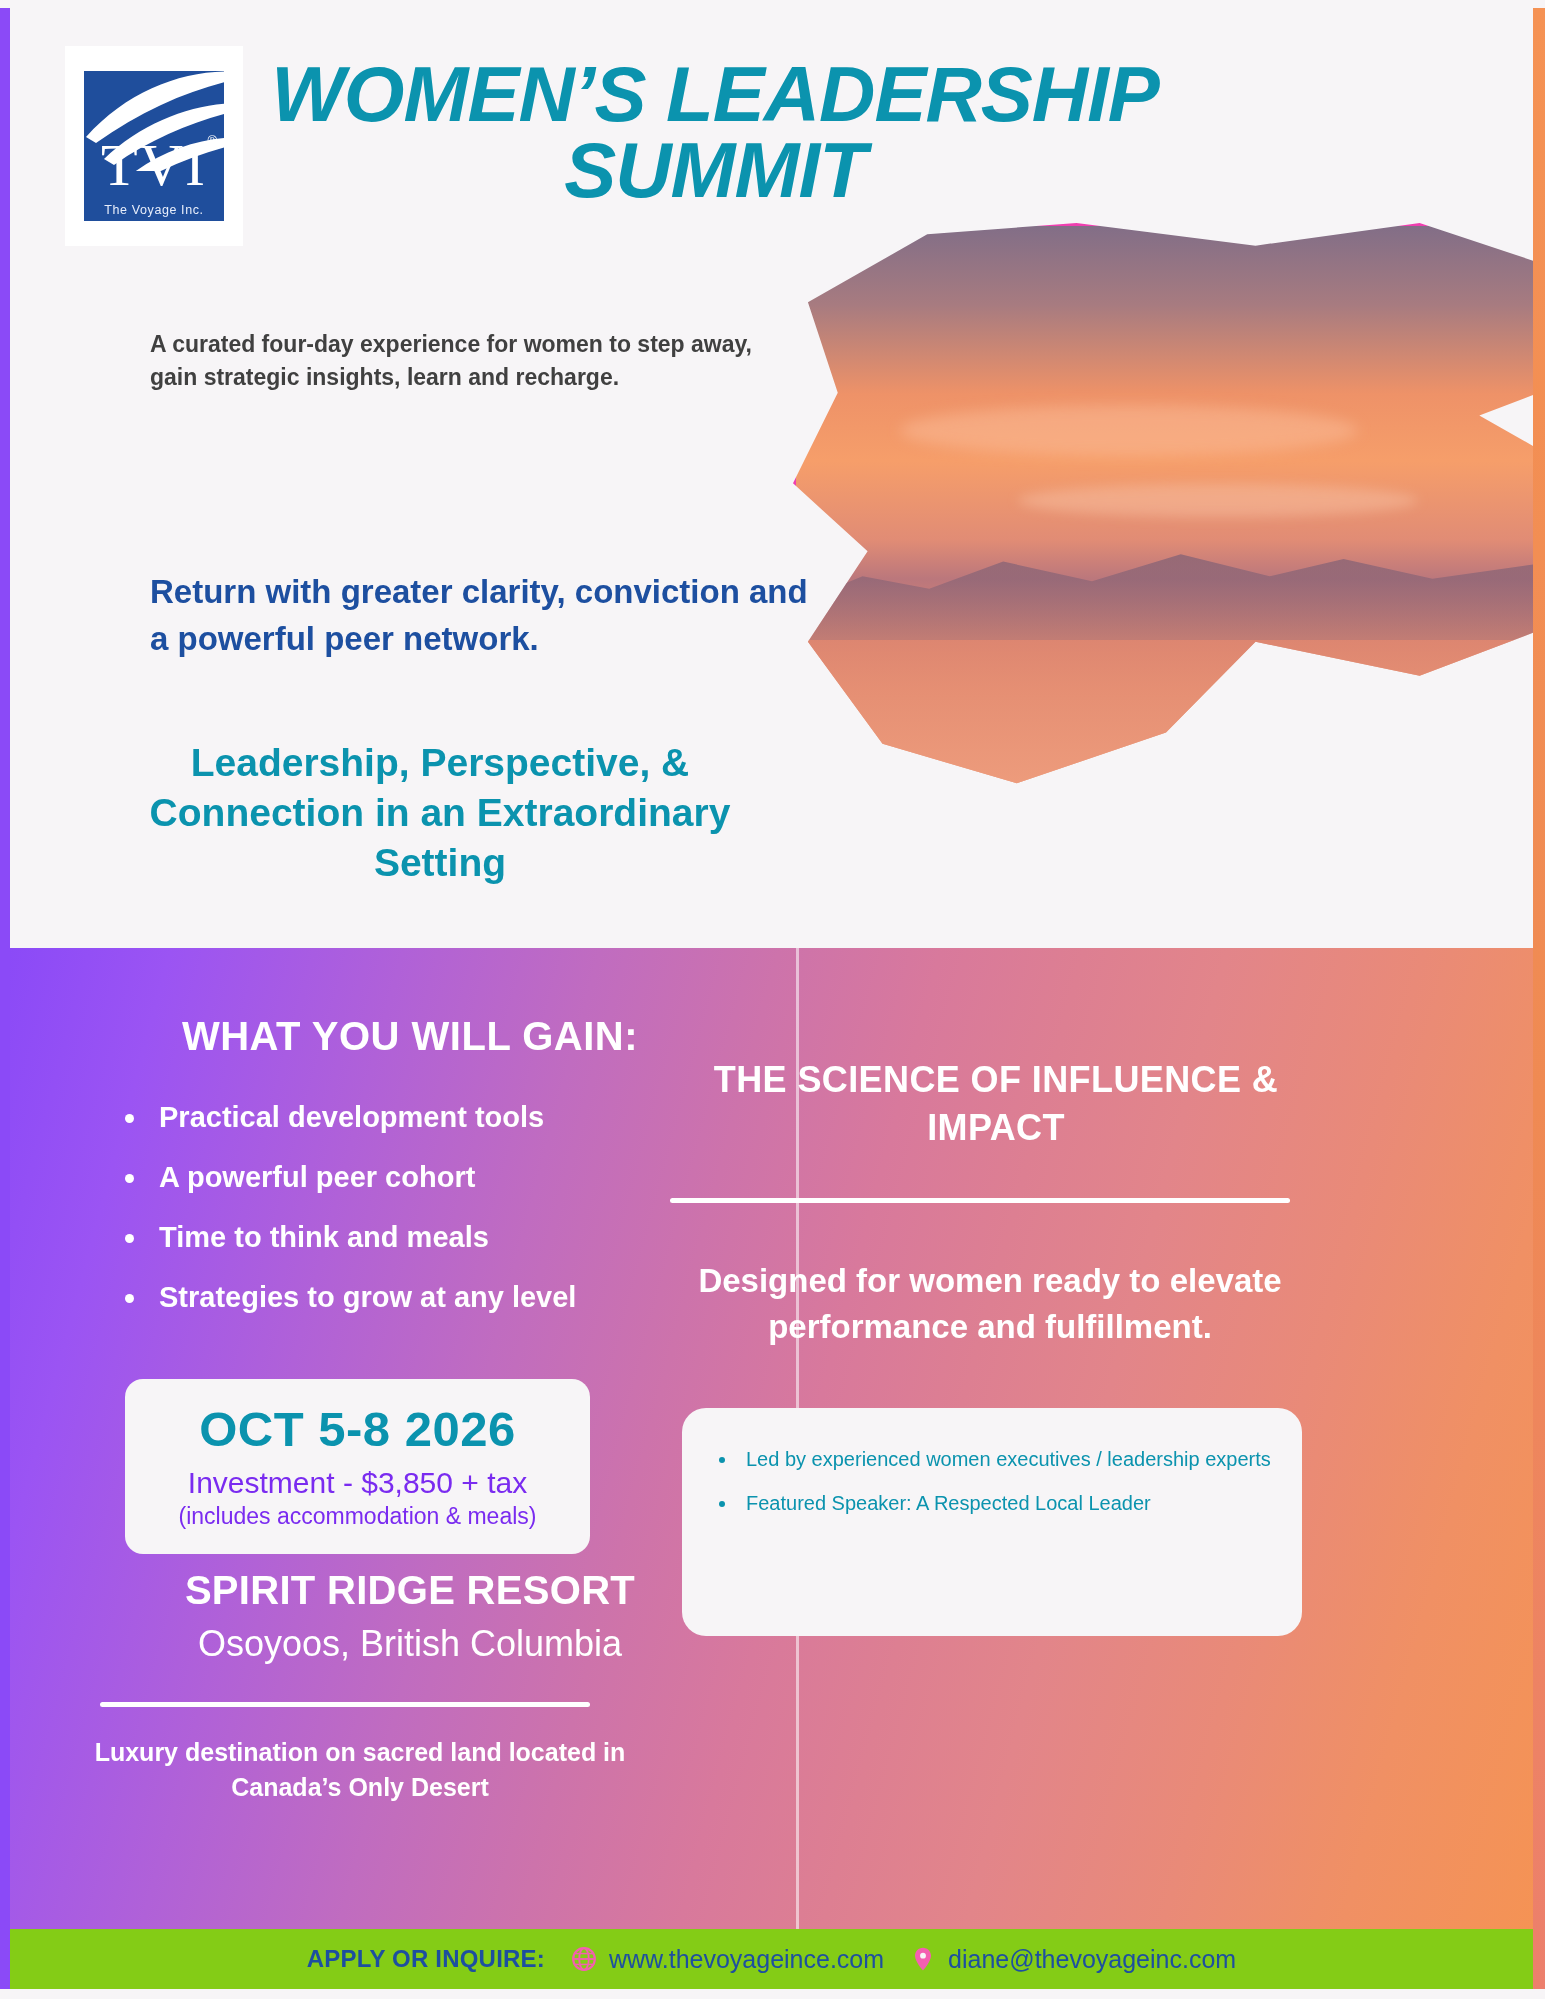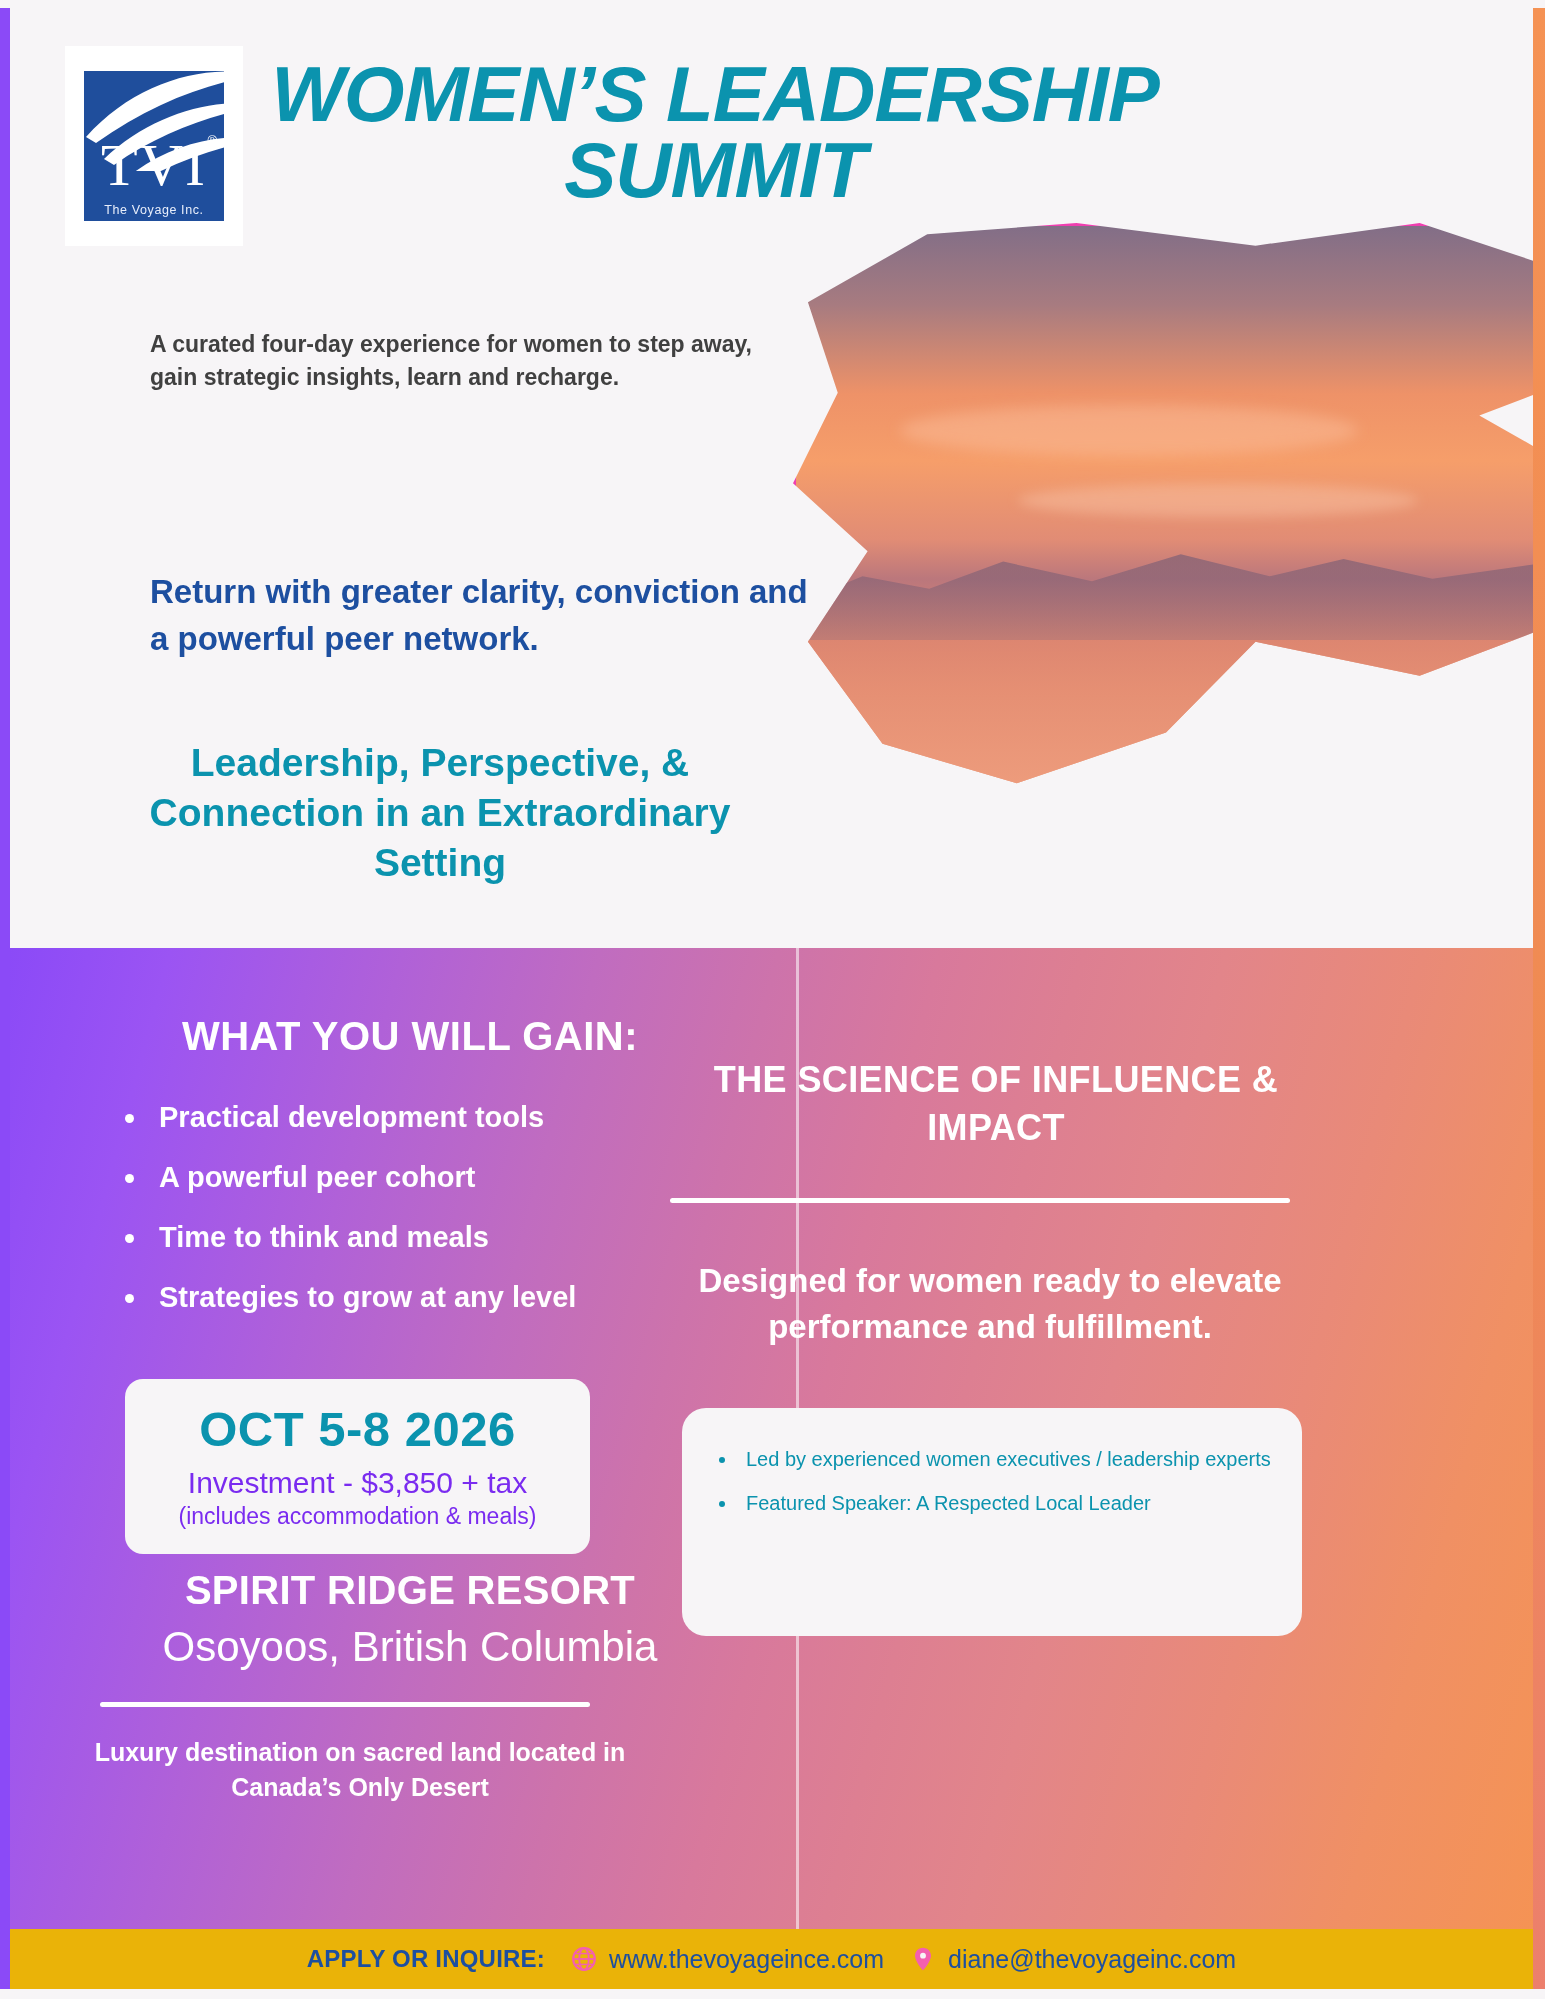--- a/index.html
+++ b/index.html
@@ -99,40 +99,40 @@
 
   .date-card{position:absolute;left:115px;top:431px;width:465px;height:175px;
     background:#f7f5f7;border-radius:18px;text-align:center;}
   .date-big{margin-top:22px;color:#0b93ae;font-weight:bold;font-size:49px;letter-spacing:.5px;}
   .date-inv{margin-top:9px;color:#7a2bf0;font-size:30px;}
   .date-note{margin-top:3px;color:#7a2bf0;font-size:23px;}
 
   .resort{position:absolute;left:60px;top:620px;width:680px;text-align:center;
     color:#ffffff;font-weight:bold;font-size:40px;letter-spacing:.3px;}
   .resort-sub{position:absolute;left:60px;top:675px;width:680px;text-align:center;
-    color:#ffffff;font-size:42px;font-weight:400;}
+    color:#ffffff;font-size:36px;font-weight:400;}
   .rule-h{position:absolute;left:90px;top:754px;width:490px;height:5px;background:#ffffff;border-radius:3px;}
   .luxury{position:absolute;left:40px;top:787px;width:620px;text-align:center;
     color:#ffffff;font-weight:bold;font-size:25px;line-height:1.38;}
 
   .sci-title{position:absolute;left:656px;top:108px;width:660px;text-align:center;
     color:#ffffff;font-weight:bold;font-size:36px;line-height:1.33;letter-spacing:.4px;}
   .rule-h2{position:absolute;left:660px;top:250px;width:620px;height:5px;background:#ffffff;border-radius:3px;}
   .sci-body{position:absolute;left:670px;top:310px;width:620px;text-align:center;
     color:#ffffff;font-weight:bold;font-size:33px;line-height:1.38;}
 
   .sci-card{position:absolute;left:672px;top:460px;width:620px;min-height:228px;
     background:#f7f5f7;border-radius:24px;}
   .sci-list{margin:0;padding:36px 30px 30px 56px;list-style:disc;
     color:#0b93ae;font-size:20px;line-height:1.52;}
   .sci-list li{margin-bottom:14px;padding-left:8px;}
 
   
   .footer{position:absolute;left:10px;bottom:10px;width:1523px;height:60px;
-    background:#eab308;display:flex;align-items:center;justify-content:center;gap:26px;}
+    background:#84cc16;display:flex;align-items:center;justify-content:center;gap:26px;}
   .apply{color:#1d4fa0;font-weight:bold;font-size:24px;letter-spacing:.2px;}
   .contact{display:flex;align-items:center;gap:12px;}
   .contact span.txt{color:#1d4fa0;font-size:25px;font-weight:400;}
   .ico{width:26px;height:26px;display:inline-block;}
 </style>
 </head>
 <body>
 
 <div class="poster">
 

